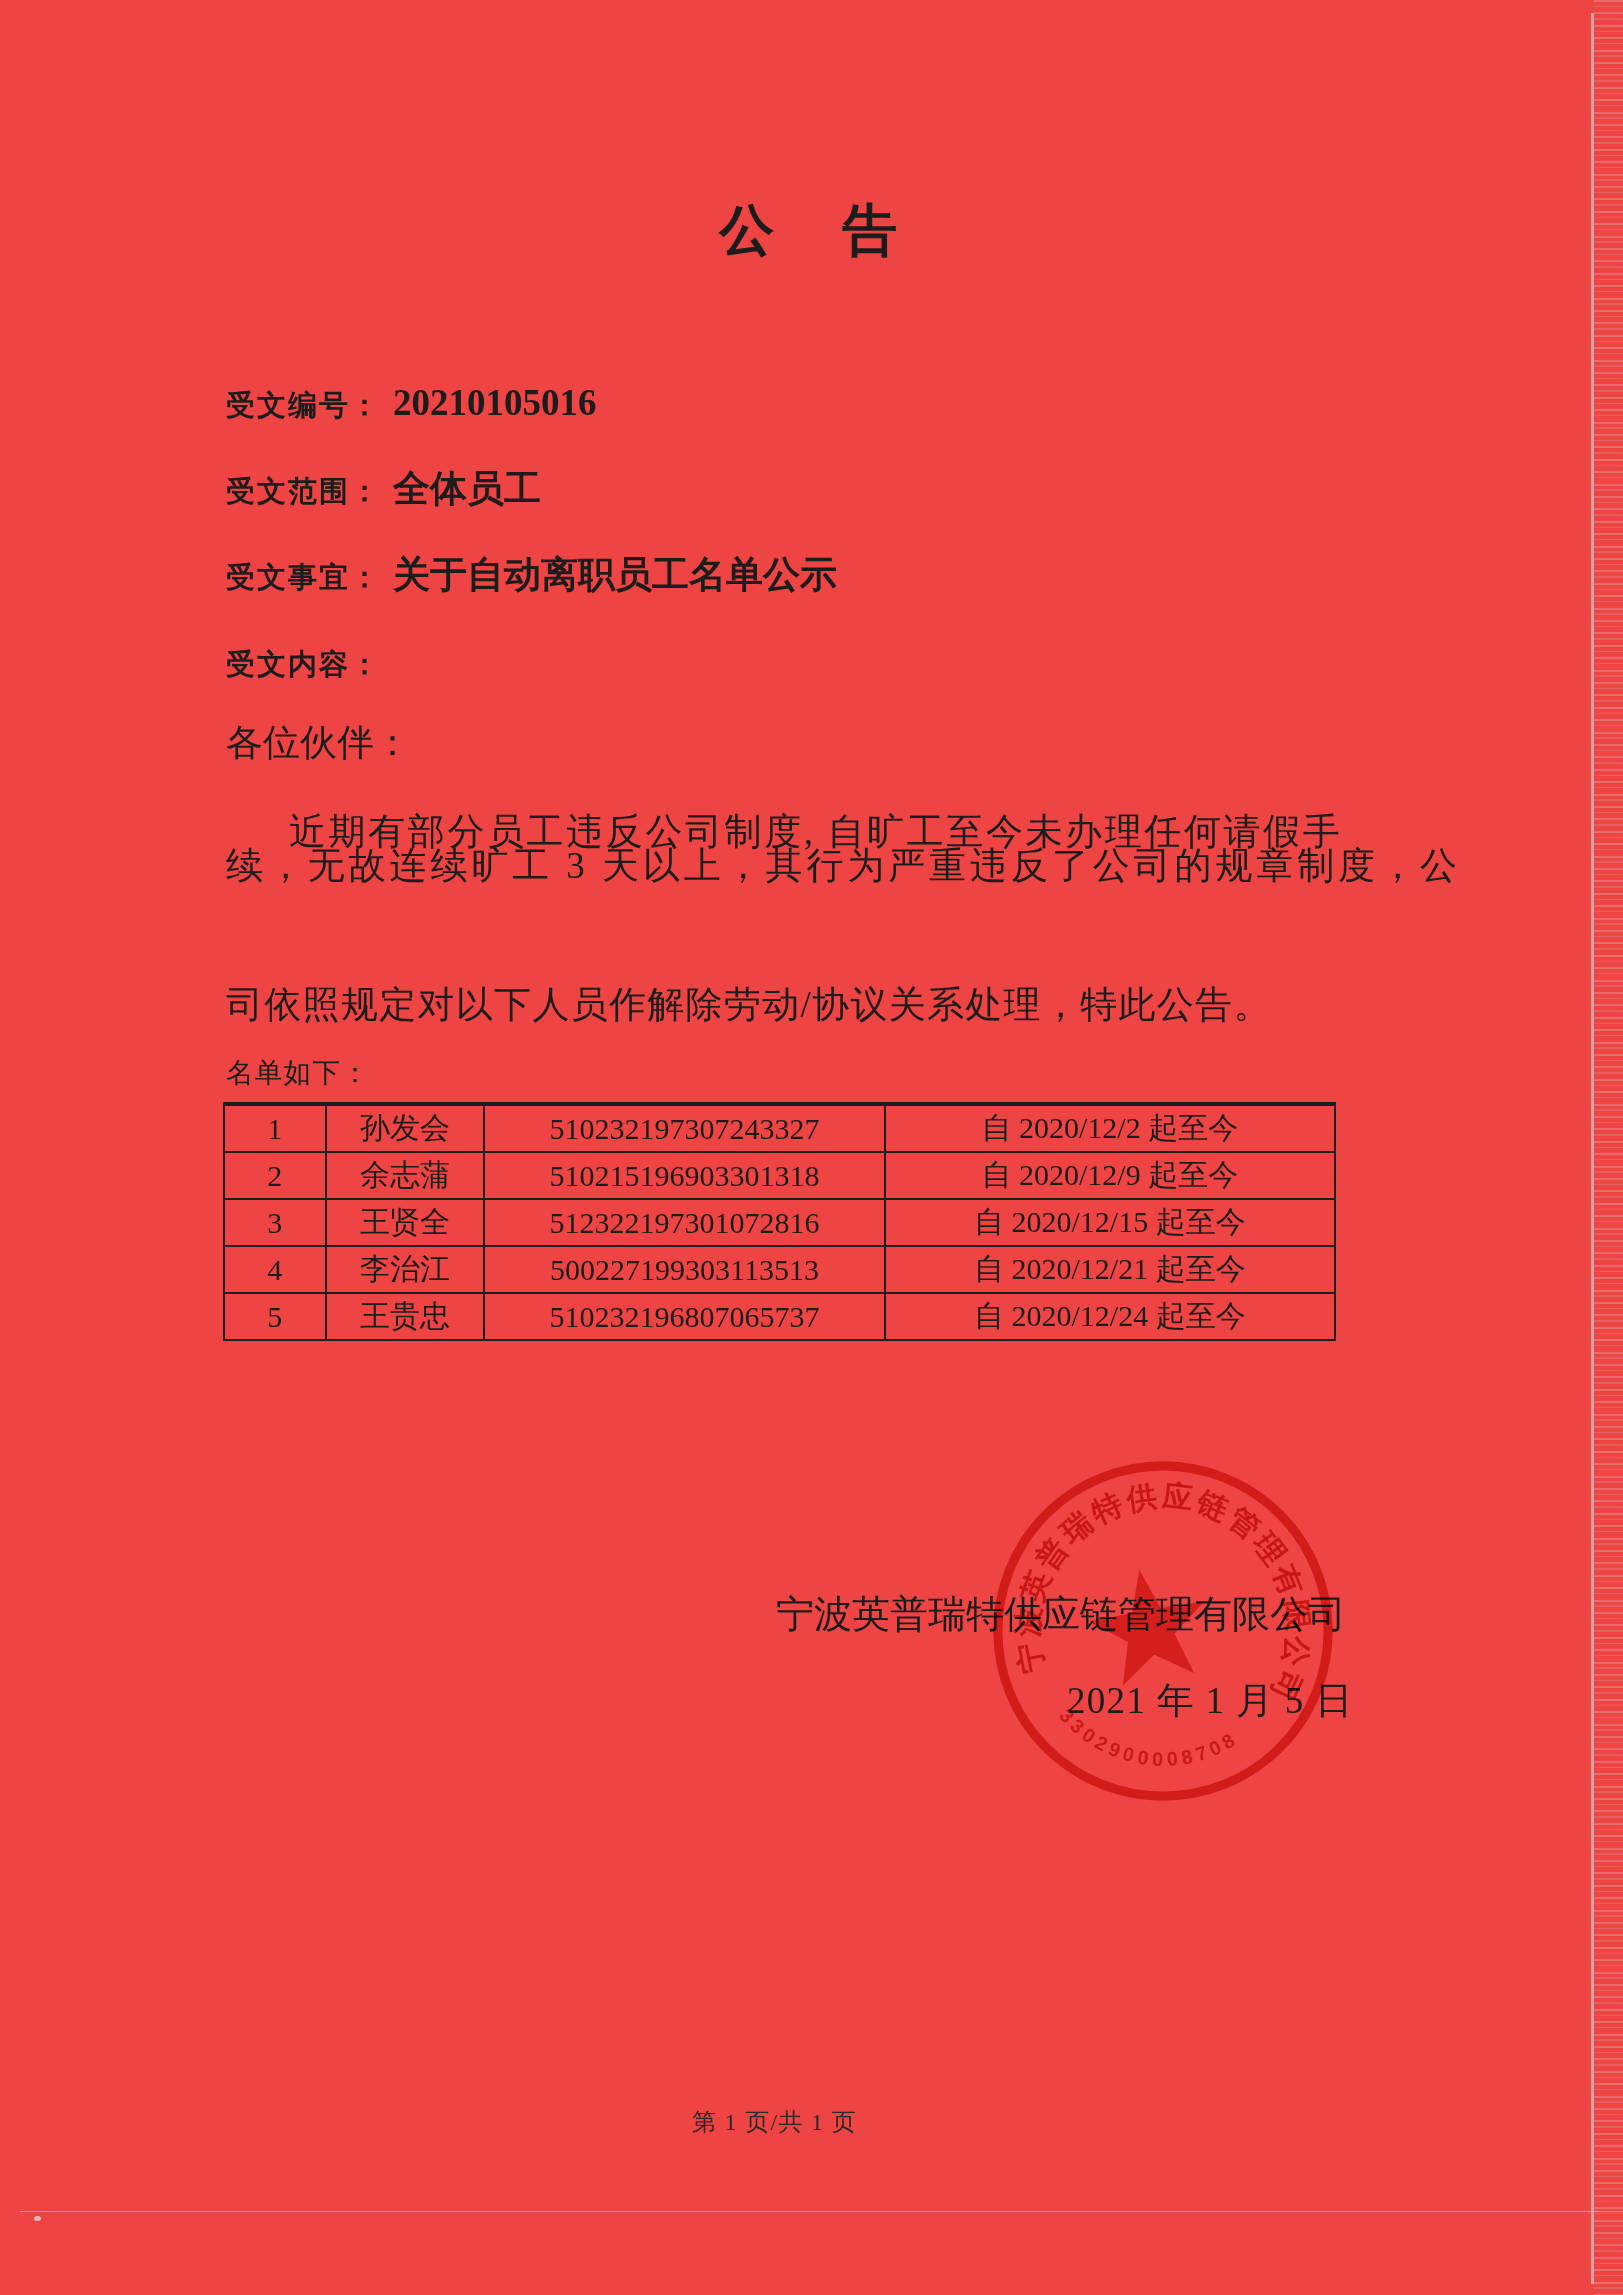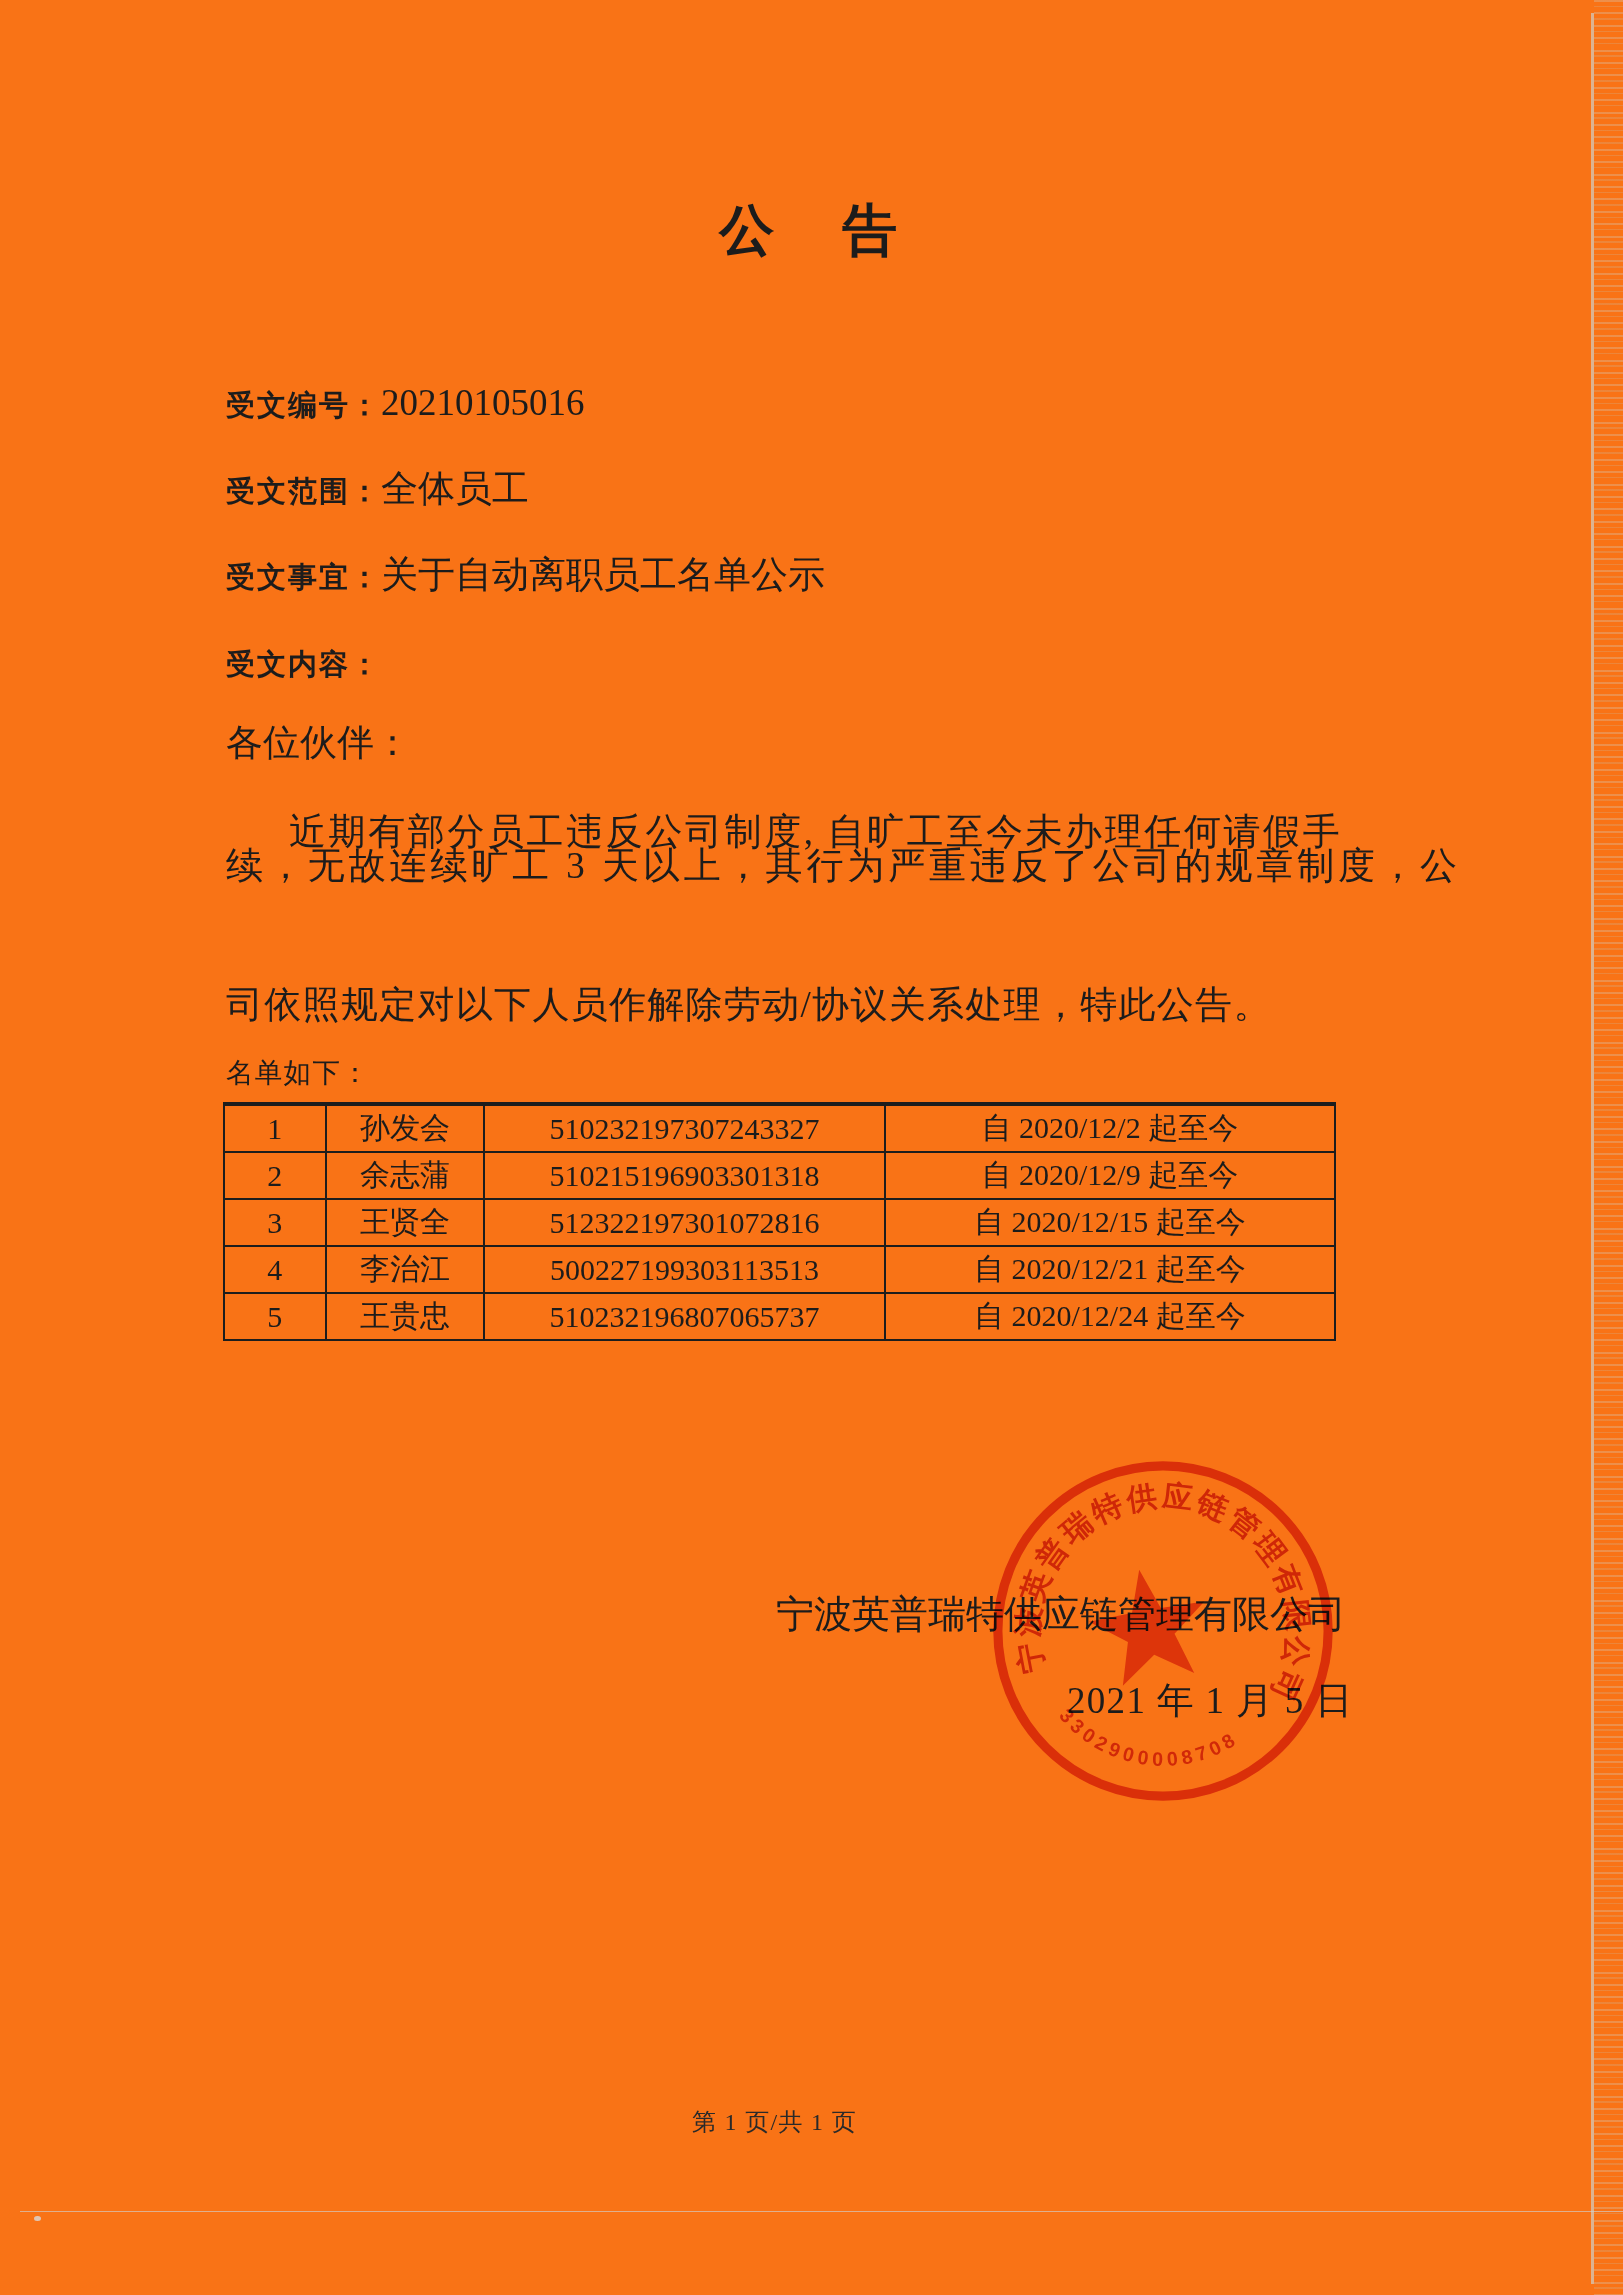--- a/index.html
+++ b/index.html
@@ -1,39 +1,39 @@
 <!DOCTYPE html>
 <html style="font-size:10.5px"><head>
 <meta charset="utf-8">
 <style>
   html,body{margin:0;padding:0;background:#888;}
   .page{
     position:relative;
     width:1623px;height:2295px;
-    background:#f97316;
+    background:#ef4444;
     overflow:hidden;
     font-family:"Liberation Serif","DejaVu Serif",serif;
     color:#1c1c1c;
   }
   .title{
     position:absolute;top:194px;left:0;width:1623px;
     text-align:center;
     font-size:55px;font-weight:600;
     letter-spacing:6.5px;
     font-family:"Liberation Serif","DejaVu Serif",serif;
   }
   .field-row{
     position:absolute;left:226px;height:42px;line-height:42px;white-space:nowrap;
   }
   .field-label{
     font-family:"Liberation Sans","DejaVu Sans",sans-serif;
     font-weight:bold;font-size:29px;letter-spacing:2px;
   }
   .field-value{
-    font-size:37px;margin-left:0;
+    font-size:37px;margin-left:12px;font-weight:bold;
   }
   .salutation{
     position:absolute;left:226px;top:722px;font-size:37px;line-height:42px;
   }
   .body-line{
     position:absolute;left:226px;width:1157px;font-size:37px;line-height:43px;white-space:nowrap;
   }
   .body-line.l0{top:810px;padding-left:63px;letter-spacing:2.6px;}
   .body-line.l1{top:844px;letter-spacing:3.9px;}
   .body-line.l2{top:983px;letter-spacing:1.3px;}

